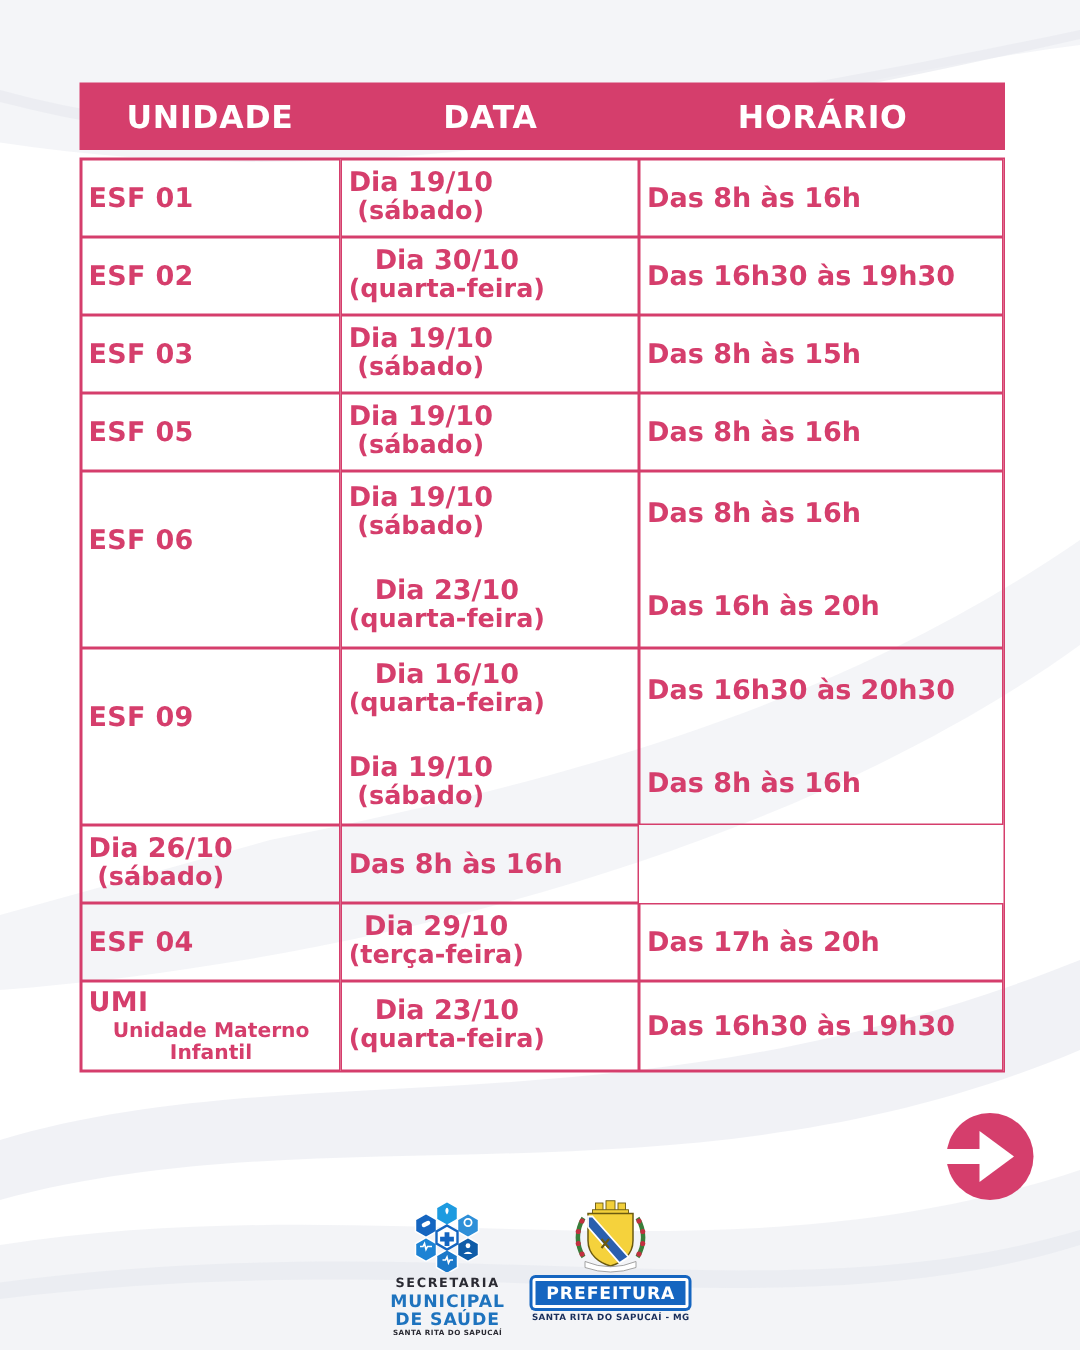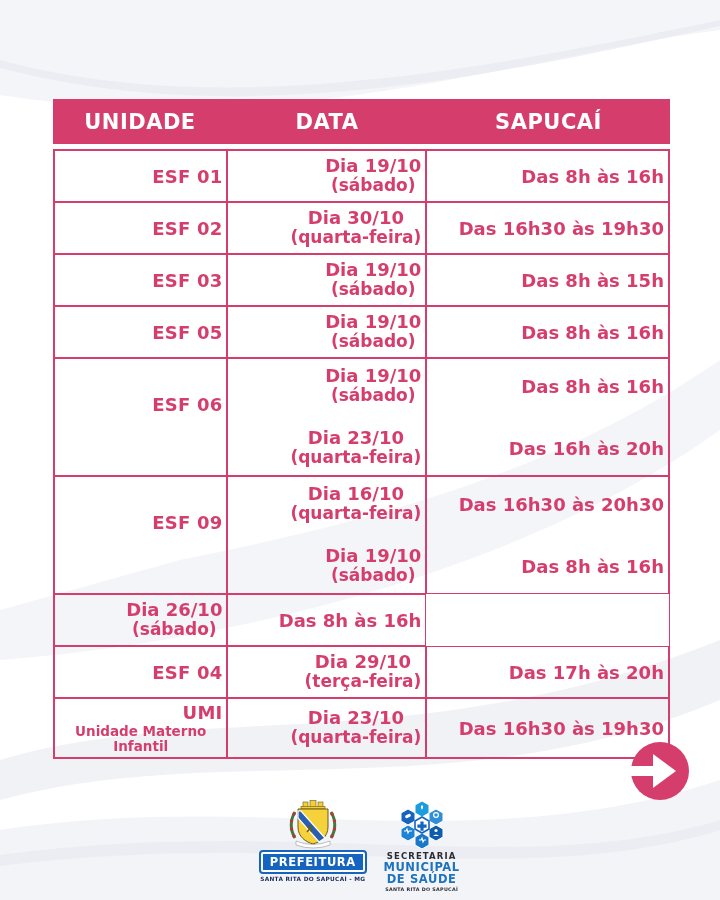--- a/index.html
+++ b/index.html
@@ -4,28 +4,28 @@
 <style>
   html,body{margin:0;padding:0;background:#e9e9ec;}
   .poster{
     position:relative;width:720px;height:900px;margin:0 auto;
     background:#ffffff;overflow:hidden;
     font-family:"DejaVu Sans","Liberation Sans",sans-serif;
   }
   .waves{position:absolute;inset:0;pointer-events:none;}
   
   .sched{position:absolute;left:53px;top:55px;width:617px;}
-  .thead{display:flex;height:45px;margin-bottom:5px;background:var(--pink);margin-top:44px;}
+  .thead{display:flex;height:45px;margin-bottom:5px;background:var(--pink);}
   .th{display:flex;align-items:center;justify-content:center;
       color:#fff;font-weight:bold;font-size:21px;letter-spacing:.5px;}
   .th.c1{width:174px}.th.c2{width:200px}.th.c3{width:243px}
   .tbody{box-sizing:border-box;width:617px;border:1.5px solid var(--pink);}
   .trow{display:grid;grid-template-columns:28.2% 32.35% 39.45%;}
   .cell{box-sizing:border-box;border:1.5px solid var(--pink);
-        display:flex;flex-direction:column;justify-content:center;align-items:flex-end;
+        display:flex;flex-direction:column;justify-content:center;align-items:flex-start;
         padding:3px 4px;color:var(--pink);text-align:center;}
   .entry{min-height:44px;display:flex;flex-direction:column;justify-content:center;align-items:center;}
   .trow.multi .entry{min-height:48px;}
   .trow.multi .entry + .entry{margin-top:14px;}
   .trow.multi .unit-cell{justify-content:flex-start;padding-top:35px;}
   .unit-name{font-weight:bold;font-size:18px;letter-spacing:.2px;}
   .unit-sub{font-weight:bold;font-size:13.5px;line-height:1.12;margin-top:1px;}
   .date-line{font-weight:bold;font-size:18px;line-height:1.05;}
   .day-line{font-weight:bold;font-size:17px;line-height:1.1;}
   .time-line{font-weight:bold;font-size:18px;}
@@ -57,21 +57,21 @@
     <path d="M720,360 C560,470 380,520 180,560 L0,610 L0,660 C260,640 540,560 720,430 Z" fill="#f1f2f6" opacity="0.8"></path>
     <path d="M0,760 C200,700 420,760 720,640 L720,700 C460,810 220,740 0,800 Z" fill="#eef0f4" opacity="0.85"></path>
     <path d="M0,830 C260,790 480,860 720,780 L720,900 L0,900 Z" fill="#f2f3f6" opacity="0.9"></path>
     <path d="M0,855 C300,815 520,880 720,820 L720,830 C520,892 300,828 0,866 Z" fill="#e9ebf0" opacity="0.8"></path>
   </svg>
 
   <div class="sched">
     <div class="thead">
       <div class="th c1">UNIDADE</div>
       <div class="th c2">DATA</div>
-      <div class="th c3">SAPUCAÍ</div>
+      <div class="th c3">HORÁRIO</div>
     </div>
     <div class="tbody">
         <div class="trow">
           <div class="cell unit-cell">
             <div class="unit-name">ESF 01</div>
           </div>
           <div class="cell date-cell">
             <div class="entry">
               <div class="date-line">Dia 19/10</div>
               <div class="day-line">(sábado)</div>
@@ -228,53 +228,20 @@
 
   <button class="next-btn" title="">
     <svg width="62" height="62" viewBox="0 0 62 62">
       <circle cx="31" cy="31" r="29" fill="#d53e6c"></circle>
       <path d="M0,31 H30" stroke="#ffffff" stroke-width="10" stroke-linecap="round"></path>
       <path d="M24,14 L47,31 L24,48 Z" fill="#ffffff"></path>
     </svg>
   </button>
 
   <div class="footer">
-
-    <div class="logo-col">
-      <svg width="64" height="50" viewBox="0 0 64 50">
-
-        <g stroke="#6b5a10" stroke-width="0.6" fill="#f2cf3a">
-          <rect x="22" y="2" width="5" height="6"></rect>
-          <rect x="29" y="0.5" width="6" height="7.5"></rect>
-          <rect x="37" y="2" width="5" height="6"></rect>
-          <rect x="20" y="6.5" width="24" height="2.5"></rect>
-        </g>
-
-        <g>
-          <path d="M14,12 C9,20 9,30 14,38" stroke="#3a7d3a" stroke-width="3" fill="none"></path>
-          <path d="M50,12 C55,20 55,30 50,38" stroke="#3a7d3a" stroke-width="3" fill="none"></path>
-          <circle cx="13" cy="14" r="1.7" fill="#c23040"></circle>
-            <circle cx="10.5" cy="21" r="1.7" fill="#c23040"></circle>
-          <circle cx="10.5" cy="29" r="1.7" fill="#c23040"></circle>
-            <circle cx="13" cy="36" r="1.7" fill="#c23040"></circle>
-          <circle cx="51" cy="14" r="1.7" fill="#c23040"></circle>
-            <circle cx="53.5" cy="21" r="1.7" fill="#c23040"></circle>
-          <circle cx="53.5" cy="29" r="1.7" fill="#c23040"></circle>
-            <circle cx="51" cy="36" r="1.7" fill="#c23040"></circle>
-        </g>
-
-        <path d="M17,9 H47 V27 C47,37 39,42 32,44 C25,42 17,37 17,27 Z" fill="#f5d23c" stroke="#6b5a10" stroke-width="1"></path>
-        <path d="M20,11 L44,38 L38,42 L17,18 L17,11 Z" fill="#2a5fae" stroke="#ffffff" stroke-width="1.2"></path>
-        <path d="M26,26 l5,6 M31,26 l-5,6" stroke="#6b5a10" stroke-width="1.4"></path>
-
-        <path d="M15,41 Q32,48 49,41 L49,45 Q32,51 15,45 Z" fill="#ffffff" stroke="#999" stroke-width="0.6"></path>
-      </svg>
-      <div class="pref-bar">PREFEITURA</div>
-      <div class="pref-city">SANTA RITA DO SAPUCAÍ - MG</div>
-    </div>
 
     <div class="logo-col">
       <svg width="58" height="48" viewBox="0 0 58 48">
         <g stroke="#ffffff" stroke-width="1">
           <path d="M29,1 l7,4 v8 l-7,4 l-7,-4 v-8 Z" fill="#1d9be0"></path>
           <path d="M15,9 l7,4 v8 l-7,4 l-7,-4 v-8 Z" fill="#1565c0"></path>
           <path d="M43,9 l7,4 v8 l-7,4 l-7,-4 v-8 Z" fill="#2e8fd8"></path>
           <path d="M15,25 l7,4 v8 l-7,4 l-7,-4 v-8 Z" fill="#1d83d4"></path>
           <path d="M43,25 l7,4 v8 l-7,4 l-7,-4 v-8 Z" fill="#0f5ca8"></path>
           <path d="M29,33 l7,4 v8 l-7,4 l-7,-4 v-8 Z" fill="#1a78c9"></path>
@@ -290,14 +257,47 @@
         <circle cx="43" cy="30.5" r="1.6" fill="#ffffff"></circle>
         <path d="M40,36 q3,-3 6,0 Z" fill="#ffffff"></path>
         <path d="M26,40 h2 l1,-2 1,4 1,-2 h2" stroke="#ffffff" stroke-width="1.1" fill="none"></path>
       </svg>
       <div class="saude-l1">SECRETARIA</div>
       <div class="saude-l2">MUNICIPAL</div>
       <div class="saude-l3">DE SAÚDE</div>
       <div class="saude-city">SANTA RITA DO SAPUCAÍ</div>
     </div>
 
+    <div class="logo-col">
+      <svg width="64" height="50" viewBox="0 0 64 50">
+
+        <g stroke="#6b5a10" stroke-width="0.6" fill="#f2cf3a">
+          <rect x="22" y="2" width="5" height="6"></rect>
+          <rect x="29" y="0.5" width="6" height="7.5"></rect>
+          <rect x="37" y="2" width="5" height="6"></rect>
+          <rect x="20" y="6.5" width="24" height="2.5"></rect>
+        </g>
+
+        <g>
+          <path d="M14,12 C9,20 9,30 14,38" stroke="#3a7d3a" stroke-width="3" fill="none"></path>
+          <path d="M50,12 C55,20 55,30 50,38" stroke="#3a7d3a" stroke-width="3" fill="none"></path>
+          <circle cx="13" cy="14" r="1.7" fill="#c23040"></circle>
+            <circle cx="10.5" cy="21" r="1.7" fill="#c23040"></circle>
+          <circle cx="10.5" cy="29" r="1.7" fill="#c23040"></circle>
+            <circle cx="13" cy="36" r="1.7" fill="#c23040"></circle>
+          <circle cx="51" cy="14" r="1.7" fill="#c23040"></circle>
+            <circle cx="53.5" cy="21" r="1.7" fill="#c23040"></circle>
+          <circle cx="53.5" cy="29" r="1.7" fill="#c23040"></circle>
+            <circle cx="51" cy="36" r="1.7" fill="#c23040"></circle>
+        </g>
+
+        <path d="M17,9 H47 V27 C47,37 39,42 32,44 C25,42 17,37 17,27 Z" fill="#f5d23c" stroke="#6b5a10" stroke-width="1"></path>
+        <path d="M20,11 L44,38 L38,42 L17,18 L17,11 Z" fill="#2a5fae" stroke="#ffffff" stroke-width="1.2"></path>
+        <path d="M26,26 l5,6 M31,26 l-5,6" stroke="#6b5a10" stroke-width="1.4"></path>
+
+        <path d="M15,41 Q32,48 49,41 L49,45 Q32,51 15,45 Z" fill="#ffffff" stroke="#999" stroke-width="0.6"></path>
+      </svg>
+      <div class="pref-bar">PREFEITURA</div>
+      <div class="pref-city">SANTA RITA DO SAPUCAÍ - MG</div>
+    </div>
+
   </div>
 </div>
 
 </body></html>

